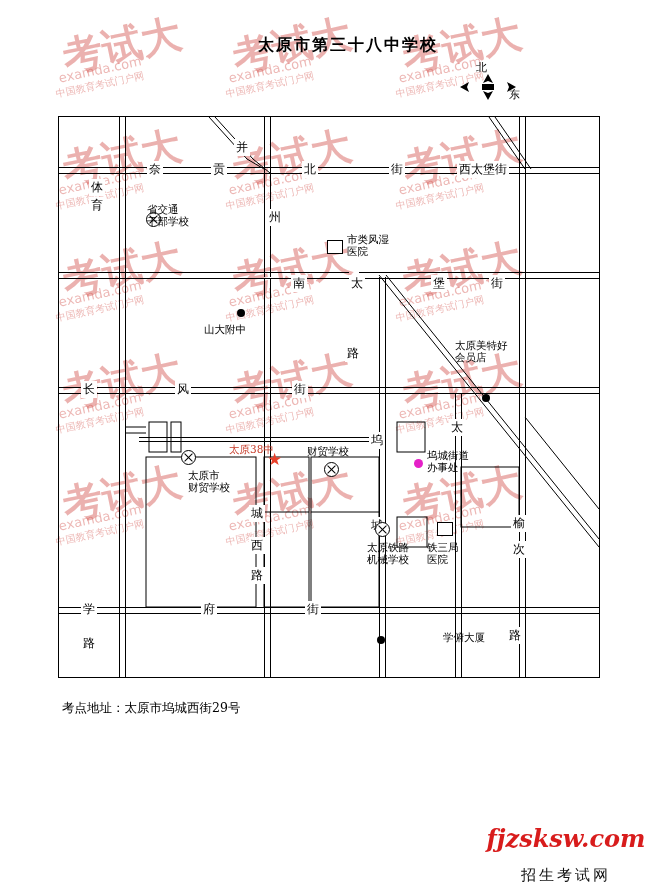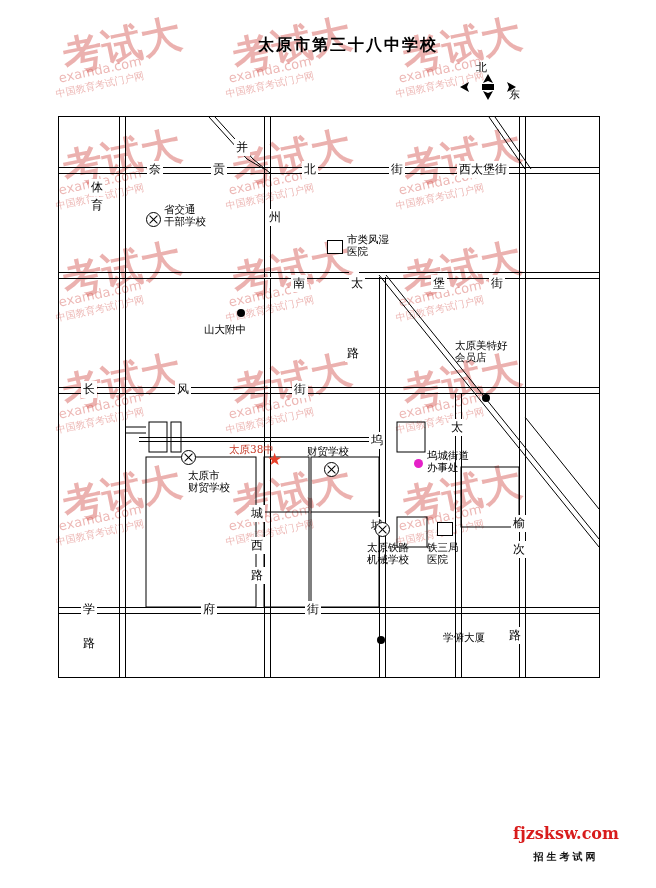--- a/index.html
+++ b/index.html
@@ -158,32 +158,33 @@
   }
   #logo {
     position: absolute;
     left: 486px;
     top: 824px;
     width: 160px;
     text-align: center;
   }
   #logo .logo-main {
     font-family: "DejaVu Serif", "Liberation Serif", serif;
+    font-style: italic;
     font-weight: bold;
-    font-size: 16px;
+    font-size: 24px;
     color: #d81c1c;
     letter-spacing: 0px;
   }
   #logo .logo-sub {
     font-family: "DejaVu Serif", "Liberation Serif", serif;
-    font-weight: bold;
-    font-size: 10px;
+    font-weight: normal;
+    font-size: 15px;
     color: #111;
     letter-spacing: 3px;
-    margin-top: 7px;
+    margin-top: 13px;
   }
 </style>
 </head>
 <body>
 
 <div id="page">
 
   <div id="watermarks">
     <div class="wm-big" style="left:62px; top:18px; font-size:40px;">考试大</div>
     <div class="wm-small" style="left:58px; top:62px; font-size:13px;">examda.com</div>
@@ -353,21 +354,21 @@
     <div class="road-label" style="left:448px; top:510px;">路</div>
 
     <div class="road-label" style="left:30px; top:62px;">体</div>
     <div class="road-label" style="left:30px; top:80px;">育</div>
     <div class="road-label" style="left:175px; top:22px;">并</div>
     <div class="road-label" style="left:208px; top:92px;">州</div>
     <div class="road-label" style="left:452px; top:398px;">榆</div>
     <div class="road-label" style="left:452px; top:424px;">次</div>
 
     <div class="sym sym-circlecross" style="left:87px; top:95px;"></div>
-    <div class="poi-label" style="left:105px; top:86px;">省交通<br>干部学校</div>
+    <div class="poi-label" style="left:88px; top:86px;">省交通<br>干部学校</div>
 
     <div class="sym sym-hospital" style="left:268px; top:123px;"></div>
     <div class="poi-label" style="left:288px; top:116px;">市类风湿<br>医院</div>
 
     <div class="sym sym-dot" style="left:178px; top:192px;"></div>
     <div class="poi-label" style="left:145px; top:206px;">山大附中</div>
 
     <div class="sym sym-dot" style="left:423px; top:277px;"></div>
     <div class="poi-label" style="left:396px; top:222px;">太原美特好<br>会员店</div>
 
@@ -386,19 +387,20 @@
     <div class="sym sym-circlecross" style="left:316px; top:405px;"></div>
     <div class="poi-label" style="left:308px; top:424px;">太原铁路<br>机械学校</div>
 
     <div class="sym sym-hospital" style="left:378px; top:405px;"></div>
     <div class="poi-label" style="left:368px; top:424px;">铁三局<br>医院</div>
 
     <div class="sym sym-dot" style="left:318px; top:519px;"></div>
     <div class="poi-label" style="left:336px; top:514px;margin-left:48px;">学俯大厦</div>
   </div>
 
+  <div id="addr">考点地址：太原市坞城西街29号</div>
 
   <div id="logo">
     <div class="logo-main">fjzsksw.com</div>
     <div class="logo-sub">招生考试网</div>
   </div>
 
 </div>
 
 </body></html>

